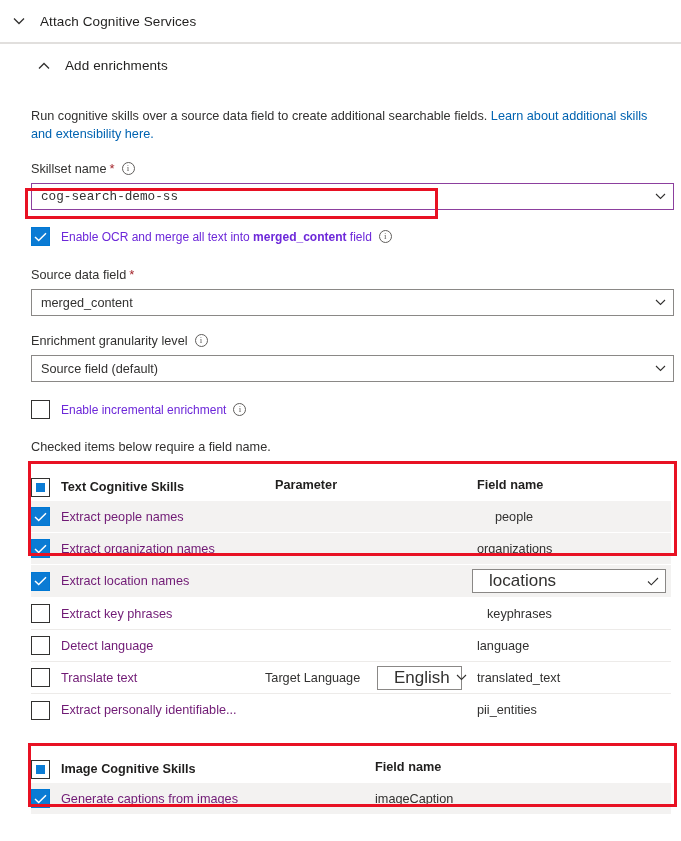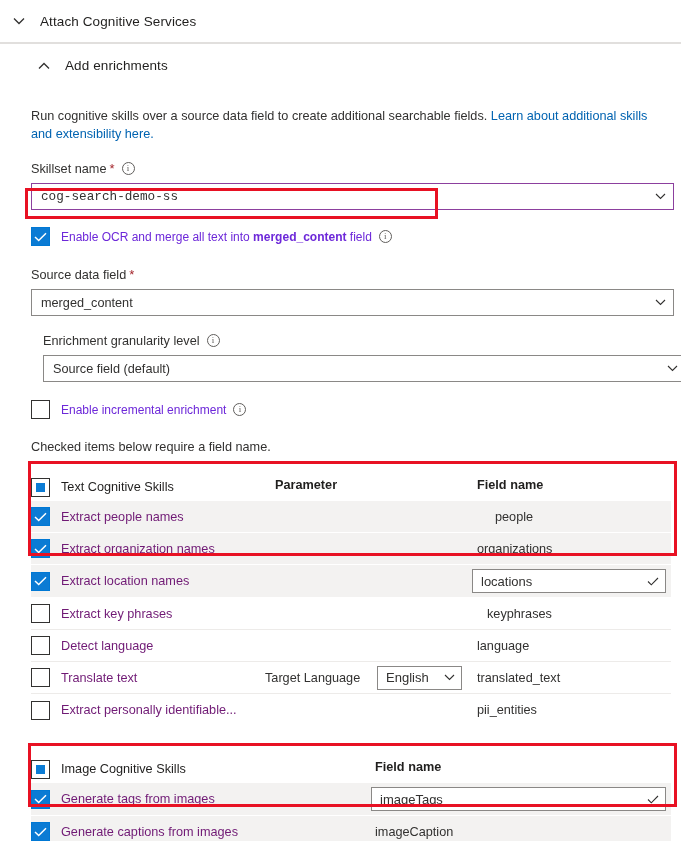--- a/index.html
+++ b/index.html
@@ -171,21 +171,21 @@
   
   .tablehdr {
     display: flex;
     align-items: center;
     height: 28px;
     position: relative;
   }
   .tablehdr .hname {
     margin-left: 11px;
     font-size: 12.7px;
-    font-weight: normal;
+    font-weight: bold;
     color: #201f1e;
   }
   .colhdr {
     position: absolute;
     font-size: 12.7px;
     font-weight: bold;
     color: #201f1e;
     top: 5px;
   }
   .srow {
@@ -222,22 +222,22 @@
   .minicombo {
     height: 24px;
     border: 1px solid #8a8886;
     background: #ffffff;
     box-sizing: border-box;
     display: flex;
     align-items: center;
     cursor: pointer;
   }
   .minicombo .val {
-    padding-left: 8px;
-    font-size: 13px;
+    padding-left: 16px;
+    font-size: 17px;
     color: #323130;
     flex: 1 1 auto;
     white-space: nowrap;
   }
   .minicombo .caret {
     width: 24px;
     display: flex;
     align-items: center;
     justify-content: center;
     flex: 0 0 auto;
@@ -314,21 +314,21 @@
     <div class="combo" style="margin-top:6px;">
       <span class="val">merged_content</span>
       <span class="caret">
         <svg width="11" height="7" viewBox="0 0 11 7" fill="none">
             <path d="M1 1L5.5 5.5L10 1" stroke="#323130" stroke-width="1.1"></path>
           </svg>
       </span>
     </div>
   </div>
 
-  <div style="margin-top:16px;margin-left:12px;">
+  <div style="margin-top:16px;">
     <div class="fieldlabel">
       <span>Enrichment granularity level</span>
       <span class="infoicon">i</span>
     </div>
     <div class="combo" style="margin-top:6px;">
       <span class="val">Source field (default)</span>
       <span class="caret">
         <svg width="11" height="7" viewBox="0 0 11 7" fill="none">
             <path d="M1 1L5.5 5.5L10 1" stroke="#323130" stroke-width="1.1"></path>
           </svg>
@@ -427,38 +427,20 @@
     </div>
   </div>
 
   <div style="margin-top:29px;width:640px;">
     <div class="tablehdr">
       <span class="cb indet"></span>
       <span class="hname">Image Cognitive Skills</span>
       <span class="colhdr" style="left:344px;">Field name</span>
     </div>
 
-    <div class="srow checked" style="height:33px;">
-      <span class="cb on">
-        <svg width="13" height="10" viewBox="0 0 13 10" fill="none">
-            <path d="M1 5L4.7 8.5L12 1.2" stroke="#ffffff" stroke-width="1.5"></path>
-          </svg>
-      </span>
-      <span class="slabel">Generate tags from images</span>
-      <span class="cell-inputwrap" style="left:340px;">
-        <span class="minicombo" style="width:295px;">
-          <span class="val">imageTags</span>
-          <span class="caret">
-            <svg width="12" height="9" viewBox="0 0 12 9" fill="none">
-                <path d="M1 4.5L4.3 7.8L11 1" stroke="#323130" stroke-width="1.1"></path>
-              </svg>
-          </span>
-        </span>
-      </span>
-    </div>
 
     <div class="srow checked">
       <span class="cb on">
         <svg width="13" height="10" viewBox="0 0 13 10" fill="none">
             <path d="M1 5L4.7 8.5L12 1.2" stroke="#ffffff" stroke-width="1.5"></path>
           </svg>
       </span>
       <span class="slabel">Generate captions from images</span>
       <span class="cell" style="left:344px;">imageCaption</span>
     </div>

